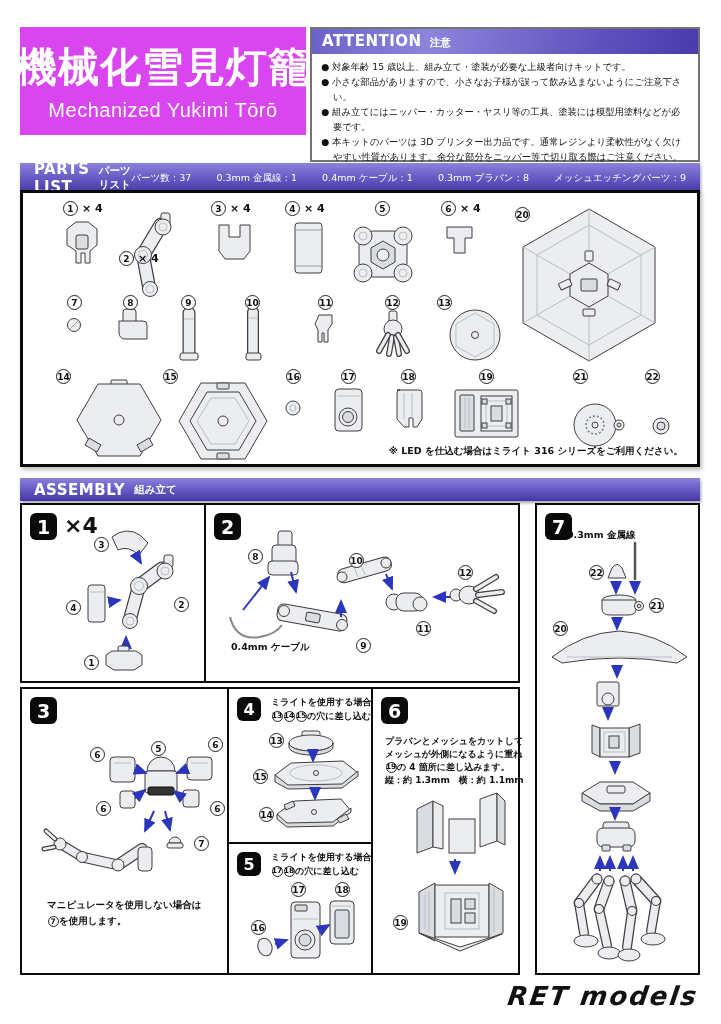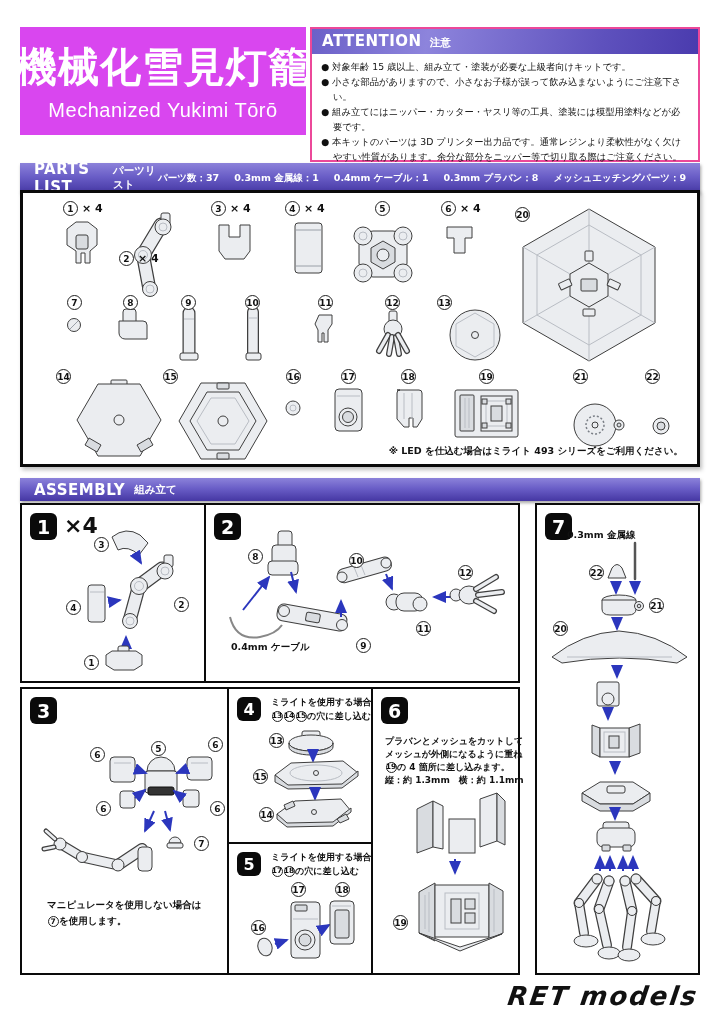--- a/index.html
+++ b/index.html
@@ -9,34 +9,34 @@
 
   
   .grad{background:linear-gradient(180deg,#8c82da 0%,#6a5ec7 45%,#4537a3 100%);box-shadow:1px 2px 3px rgba(0,0,0,.35)}
 
   
   .titleBox{position:absolute;left:20px;top:27px;width:286px;height:108px;background:#d946ef;color:#fff;
             display:flex;flex-direction:column;align-items:center;justify-content:center;gap:4px}
   .titleJp{font-family:"Liberation Serif","DejaVu Serif",serif;font-weight:bold;font-size:41px;letter-spacing:1px;white-space:nowrap}
   .titleEn{font-family:Liberation Sans, sans-serif;font-size:20px;letter-spacing:.5px}
 
-  .attBox{position:absolute;left:310px;top:27px;width:390px;height:135px;border:2px solid #ec4899;background:#fff}
+  .attBox{position:absolute;left:310px;top:27px;width:390px;height:135px;border:2px solid #737373;background:#fff}
   .attHead{height:25px;display:flex;align-items:baseline;gap:8px;padding:3px 10px 0 10px;color:#fff;
            background:linear-gradient(100deg,#6b60c8 0%,#8d84dc 30%,#5e51bd 75%,#4a3bae 100%)}
   .attHead .en{font-size:15px;font-weight:bold;letter-spacing:.5px}
   .attHead .jp{font-size:10.5px;font-weight:bold}
   .attBody{padding:5px 9px 0 9px}
   .bullet{font-size:9.3px;line-height:1.62;padding-left:12px;text-indent:-12px}
   .bullet::before{content:"● "}
 
   
   .bar{position:absolute;color:#fff;display:flex;align-items:center}
   .bar .en{font-size:15px;font-weight:bold;letter-spacing:.5px}
   .bar .jp{font-size:10.5px;font-weight:bold;margin-left:9px}
-  .statRow{margin-left:auto;display:flex;gap:15px;font-size:9.5px;font-weight:bold;white-space:nowrap}
+  .statRow{margin-left:auto;display:flex;gap:25px;font-size:9.5px;font-weight:normal;white-space:nowrap}
 
   
   .partsBox{position:absolute;left:20px;top:190px;width:680px;height:277px;border:3px solid #0a0a0a;background:#fff;box-shadow:2px 3px 4px rgba(0,0,0,.25)}
   .abox{position:absolute;border:2.5px solid #0a0a0a;background:#fff}
 
   
   .circ{display:inline-flex;align-items:center;justify-content:center;width:15px;height:15px;
         border:1.3px solid #222;border-radius:50%;font-size:9px;font-weight:bold;background:#fff;color:#111;flex:0 0 auto}
   .circ.sm{width:11px;height:11px;font-size:7.5px;border-width:1px;margin:0 .5px}
   .plabel{position:absolute;display:flex;align-items:center;gap:4px;font-size:11px;font-weight:bold;white-space:nowrap}
@@ -339,21 +339,21 @@
     <span class="plabel" style="left:456px;top:176px">
         <span class="circ">19</span>
       </span>
     <span class="plabel" style="left:550px;top:176px">
         <span class="circ">21</span>
       </span>
     <span class="plabel" style="left:622px;top:176px">
         <span class="circ">22</span>
       </span>
 
-    <div class="ledNote">※ LED を仕込む場合はミライト 493 シリーズをご利用ください。</div>
+    <div class="ledNote">※ LED を仕込む場合はミライト 316 シリーズをご利用ください。</div>
   </div>
 
   <div class="bar grad" style="left:20px;top:478px;width:680px;height:23px;padding:0 14px">
     <span class="en">ASSEMBLY</span>
     <span class="jp">組み立て</span>
   </div>
 
   <div class="abox" style="left:20px;top:503px;width:186px;height:180px">
     <div class="stepTab">1</div>
     <div class="mult">×4</div>

